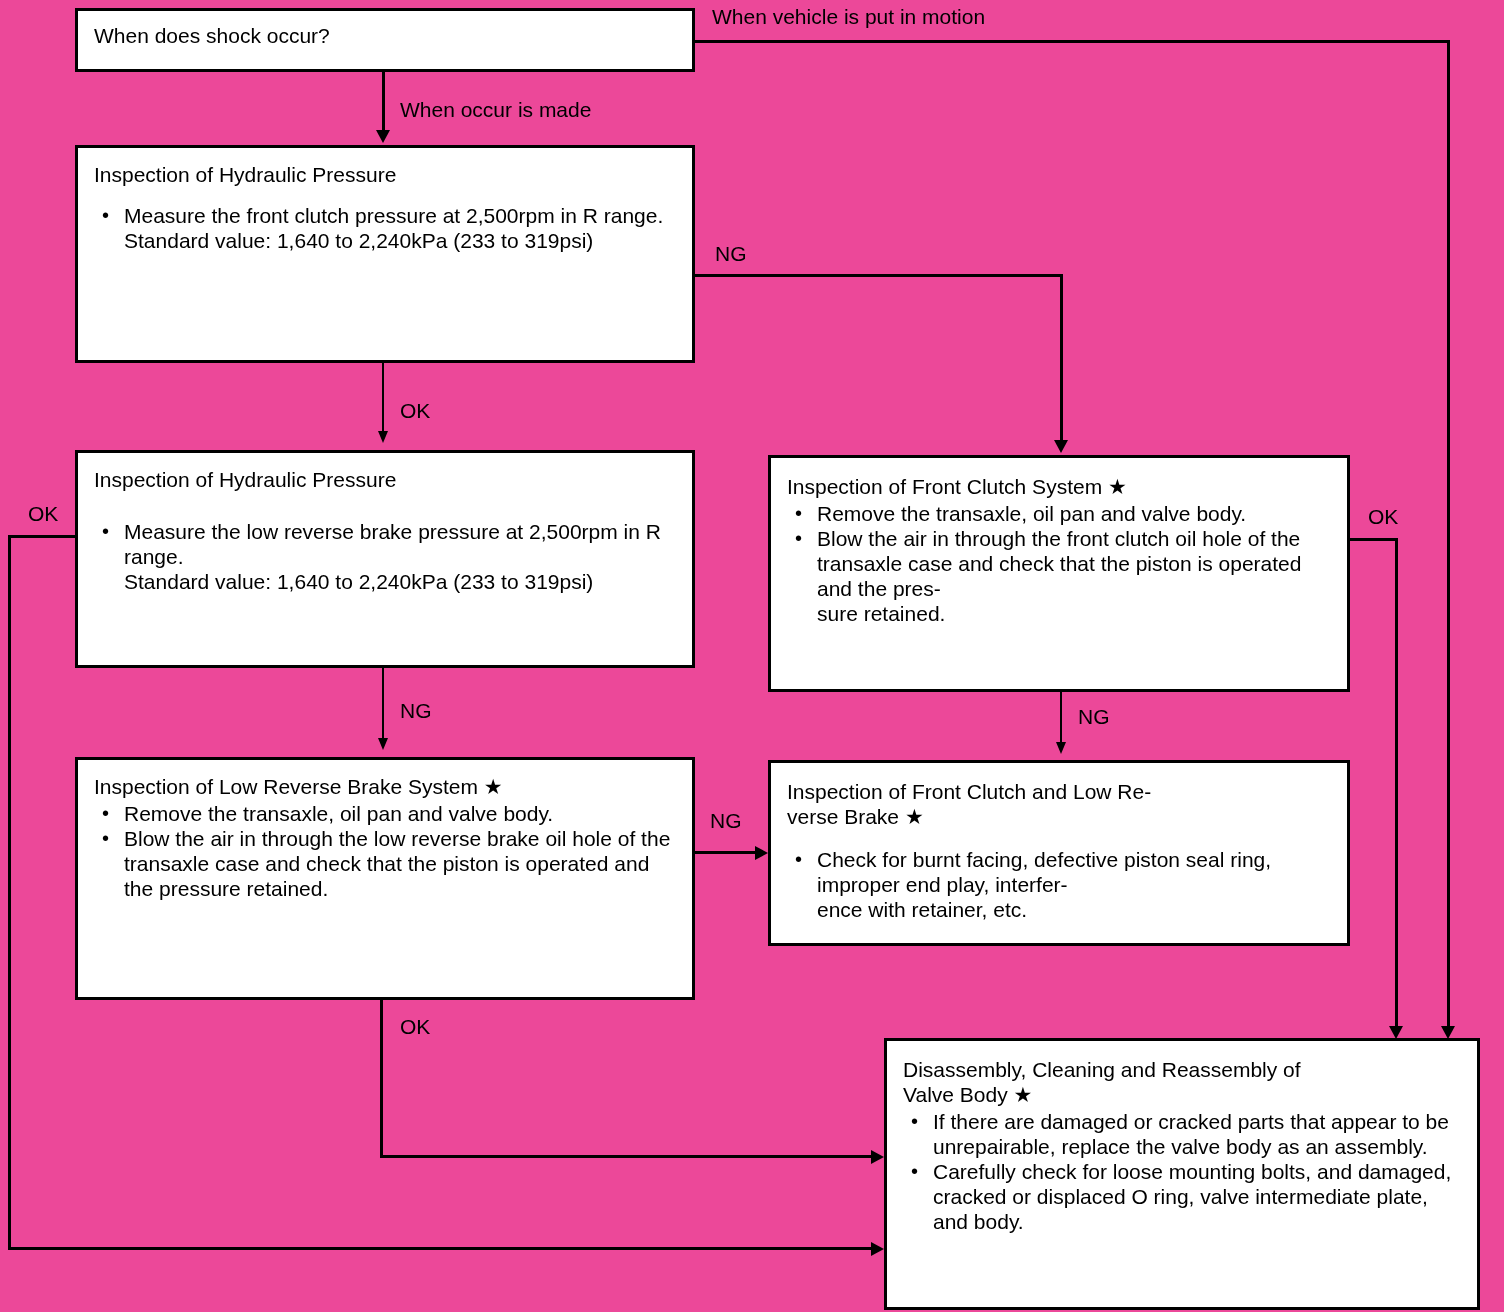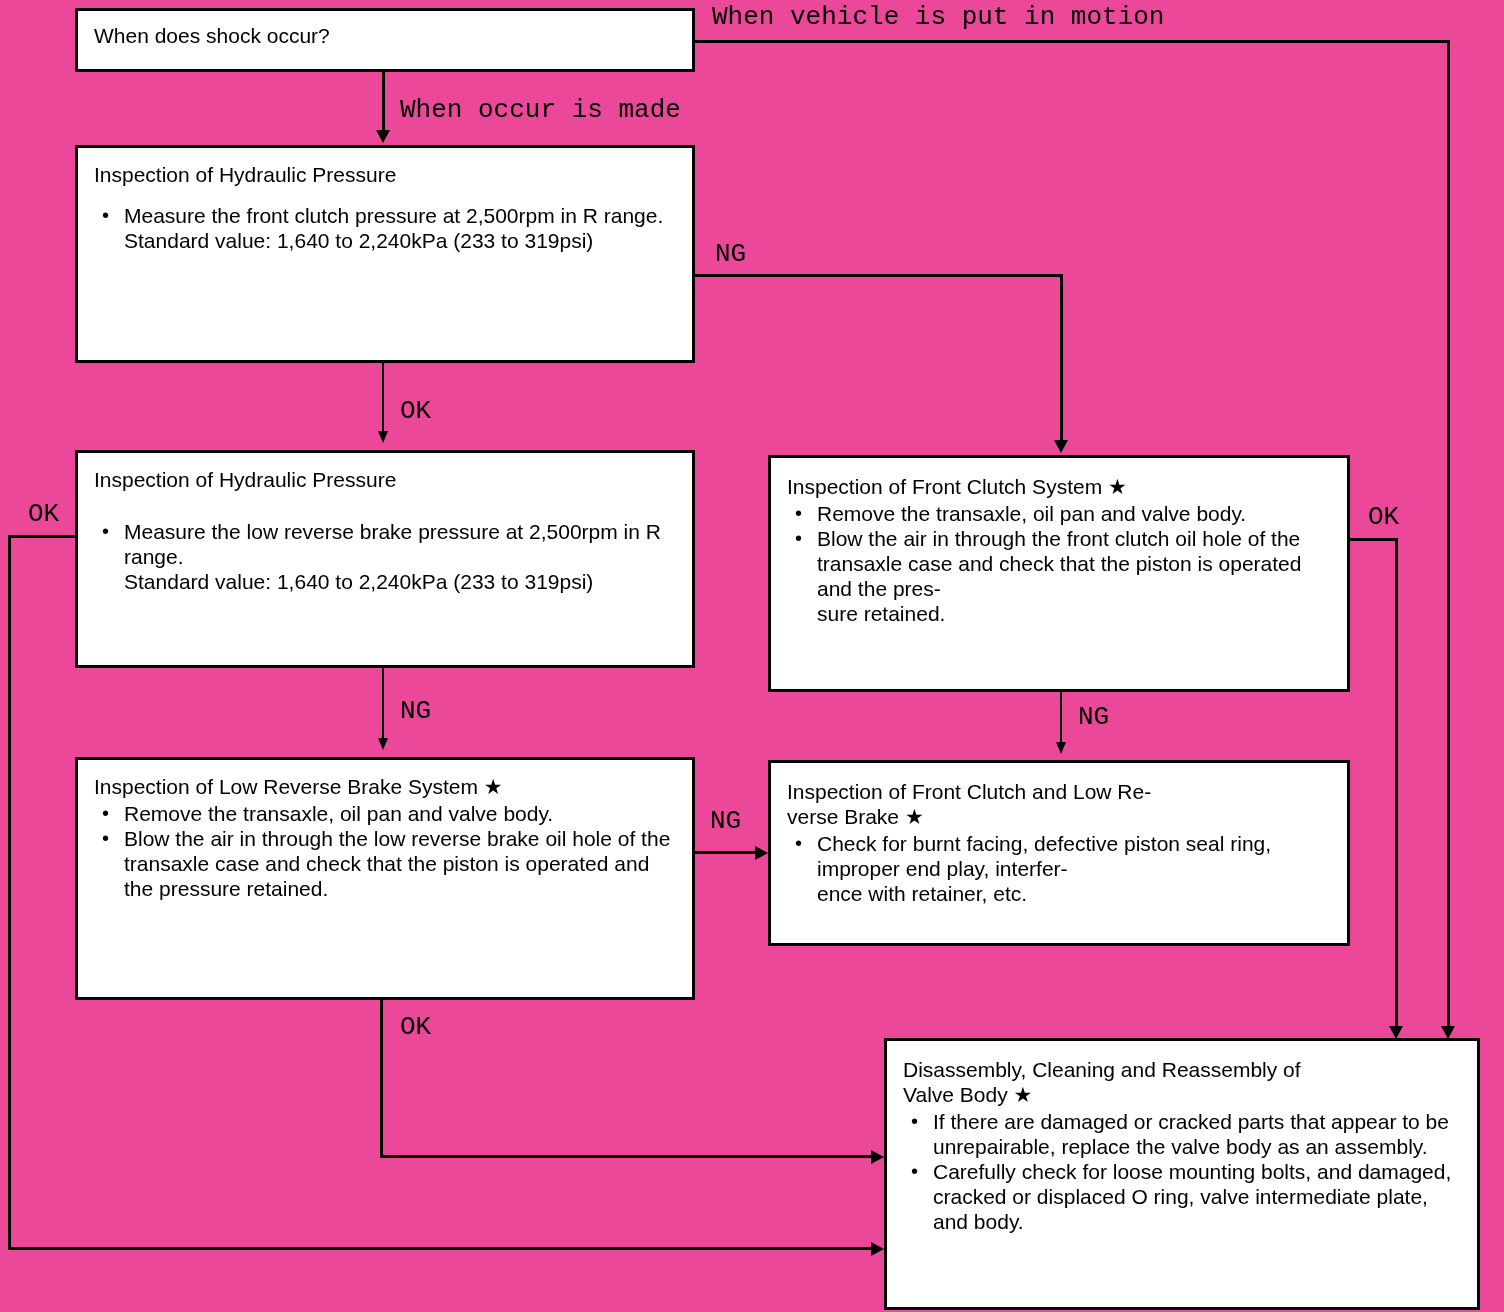--- a/index.html
+++ b/index.html
@@ -10,21 +10,21 @@
   .box .title{font-size:21px;line-height:25px;white-space:pre-line;}
   .box .bullets{margin:0;padding:0;list-style:none;}
   .box .bullets li{position:relative;padding-left:30px;font-size:21px;line-height:25px;margin-bottom:0;white-space:pre-line;}
   .box .bullets li:before{content:"\2022";position:absolute;left:8px;top:0;font-size:20px;line-height:25px;}
   .inner{padding:14px 16px 10px 16px;}
 
   .edge{position:absolute;background:#000;}
   .h{height:3px;}
   .v{width:3px;}
 
-  .lbl{position:absolute;font-size:26px;line-height:22px;white-space:nowrap;font-family:Liberation Mono, monospace;}
+  .lbl{position:absolute;font-size:21px;line-height:22px;white-space:nowrap;}
 
   .arrow-d{position:absolute;width:0;height:0;border-left:7px solid transparent;border-right:7px solid transparent;border-top:13px solid #000;}
   .arrow-r{position:absolute;width:0;height:0;border-top:7px solid transparent;border-bottom:7px solid transparent;border-left:13px solid #000;}
   .arrow-d-thin{position:absolute;width:0;height:0;border-left:5px solid transparent;border-right:5px solid transparent;border-top:12px solid #000;}
   .v-thin{position:absolute;width:2px;background:#000;}
 </style>
 </head>
 <body>
 
 <div id="canvas">
@@ -73,21 +73,21 @@
         <li>Remove the transaxle, oil pan and valve body.</li>
         <li>Blow the air in through the low reverse brake oil hole of the transaxle case and check that the piston is operated and the pressure retained.</li>
       </ul>
     </div>
   </div>
 
   <div class="box" style="left:768px;top:760px;width:582px;height:186px;">
     <div class="inner" style="padding-top:16px;">
       <div class="title">Inspection of Front Clutch and Low Re-
 verse Brake ★</div>
-      <ul class="bullets" style="margin-top:2px;">
+      <ul class="bullets" style="margin-top:18px;">
         <li>Check for burnt facing, defective piston seal ring, improper end play, interfer-
 ence with retainer, etc.</li>
       </ul>
     </div>
   </div>
 
   <div class="box" style="left:884px;top:1038px;width:596px;height:272px;">
     <div class="inner" style="padding-top:16px;">
       <div class="title">Disassembly, Cleaning and Reassembly of
 Valve Body ★</div>

